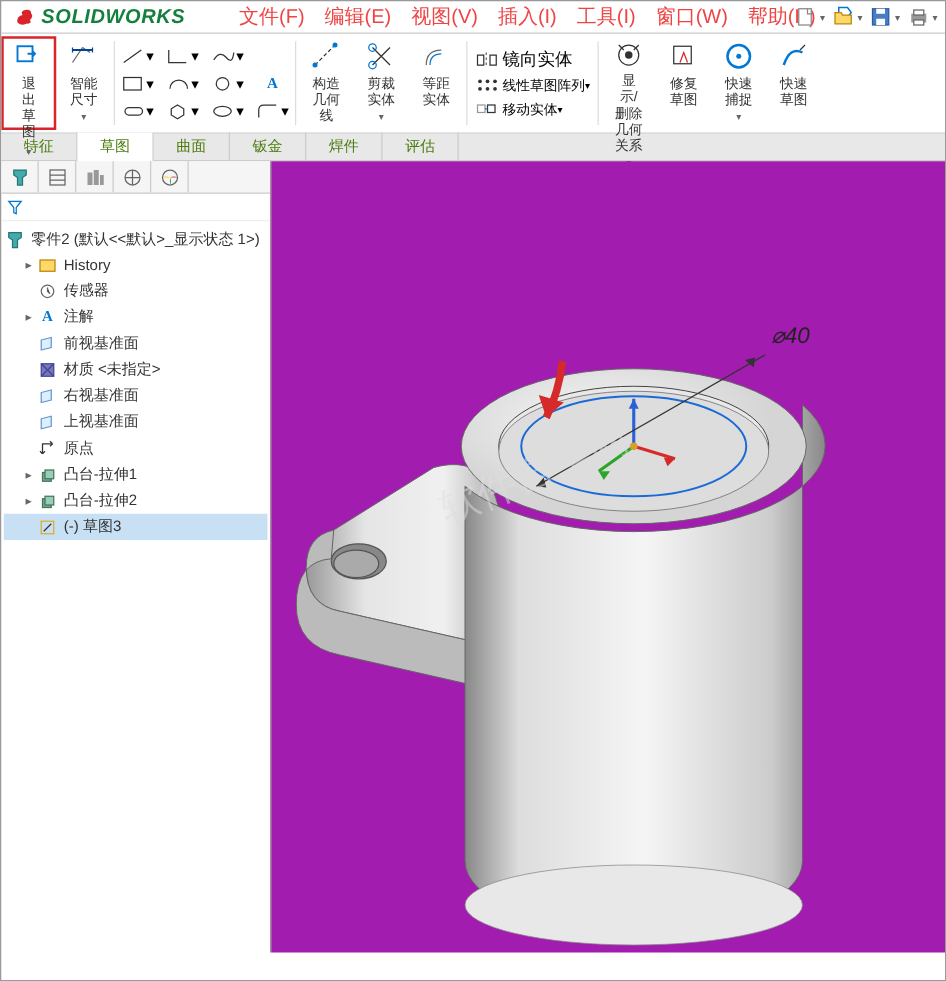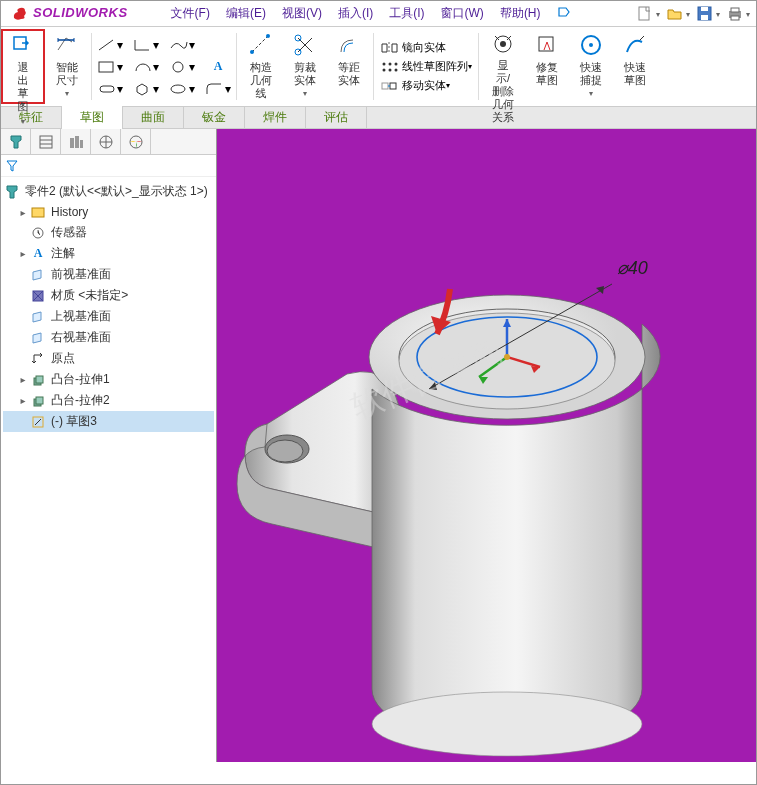--- a/index.html
+++ b/index.html
@@ -1,22 +1,22 @@
 <!DOCTYPE html>
 <html><head>
 <meta charset="utf-8">
 <style>
 * { box-sizing: border-box; margin: 0; padding: 0; font-family: "Microsoft YaHei", Arial, sans-serif; }
 body { width: 757px; height: 785px; background: #fff; position: relative; overflow: hidden; border: 1px solid #999; }
 
 .menubar { height: 26px; display: flex; align-items: center; border-bottom: 1px solid #ccc; position: relative; }
-.logo { display: flex; align-items: flex-start; padding: 0 10px; color: #a21caf; font-weight: bold; font-size: 13px; font-style: italic; letter-spacing: 0.5px; }
+.logo { display: flex; align-items: flex-start; padding: 0 10px; color: #15803d; font-weight: bold; font-size: 16px; font-style: italic; letter-spacing: 0.5px; }
 .logo svg { margin-right: 4px; }
 .menus { display: flex; margin-left: 25px; }
-.menu-item { font-size: 12px; padding: 4px 8px; color: #4c1d95; cursor: default; }
+.menu-item { font-size: 16px; padding: 4px 8px; color: #ef4444; cursor: default; }
 .std-tools { position: absolute; right: 4px; top: 2px; display: flex; gap: 2px; }
 .std-tool { width: 28px; height: 22px; display: flex; align-items: center; justify-content: center; cursor: pointer; position: relative; }
 .std-tool .dd { font-size: 8px; color: #666; margin-left: 2px; }
 
 .ribbon { height: 80px; display: flex; border-bottom: 1px solid #ccc; padding: 2px 0; }
 .rib-btn { display: flex; flex-direction: column; align-items: center; justify-content: flex-start; padding: 2px 10px; font-size: 11px; color: #333; cursor: pointer; text-align: center; line-height: 13px; position: relative; }
 .rib-btn.big { width: 44px; }
 .rib-btn .ic { height: 28px; display: flex; align-items: center; justify-content: center; margin-bottom: 2px; }
 .rib-sep { width: 1px; background: #ddd; margin: 4px 2px; }
 .exit-sketch { border: 2px solid #d9252a; }
@@ -189,21 +189,21 @@
     <div class="ic">
         <svg width="26" height="26">
           <path d="M5 20 Q5 8 17 8" stroke="#666" fill="none"></path>
           <path d="M8 20 Q8 11 17 11" stroke="#0078d4" fill="none"></path>
         </svg>
       </div>
     <span>等距实体</span>
   </div>
   <div class="rib-sep"></div>
   <div style="display:flex;flex-direction:column;justify-content:center;gap:4px;padding:0 4px;">
-    <div style="display:flex;align-items:center;font-size:11px;cursor:pointer;">
+    <div style="display:flex;align-items:center;font-size:14px;cursor:pointer;">
         <svg width="18" height="14">
           <path d="M9 1v12" stroke="#666" stroke-dasharray="2"></path>
           <path d="M2 3h5v8H2zM12 3h5v8h-5z" fill="none" stroke="#333"></path>
         </svg>
         <span style="margin-left:4px;">镜向实体</span>
       </div>
     <div style="display:flex;align-items:center;font-size:11px;cursor:pointer;">
         <svg width="18" height="14">
           <circle cx="4" cy="4" r="1.5" fill="#333"></circle>
           <circle cx="10" cy="4" r="1.5" fill="#333"></circle>
@@ -396,30 +396,30 @@
           </span>
           <span>材质 &lt;未指定&gt;</span>
         </div>
       <div class="tree-row ind1">
           <span class="arrow"></span>
           <span class="tic">
             <svg width="14" height="14">
               <path d="M2 4l8-2v8l-8 2z" fill="#def" stroke="#69c"></path>
             </svg>
           </span>
+          <span>右视基准面</span>
+        </div>
+      <div class="tree-row ind1">
+          <span class="arrow"></span>
+          <span class="tic">
+            <svg width="14" height="14">
+              <path d="M2 4l8-2v8l-8 2z" fill="#def" stroke="#69c"></path>
+            </svg>
+          </span>
           <span>上视基准面</span>
-        </div>
-      <div class="tree-row ind1">
-          <span class="arrow"></span>
-          <span class="tic">
-            <svg width="14" height="14">
-              <path d="M2 4l8-2v8l-8 2z" fill="#def" stroke="#69c"></path>
-            </svg>
-          </span>
-          <span>右视基准面</span>
         </div>
       <div class="tree-row ind1">
           <span class="arrow"></span>
           <span class="tic">
             <svg width="14" height="14">
               <path d="M3 11V3h8" fill="none" stroke="#333"></path>
               <path d="M3 11l-2-2M3 11l2-2M11 3l-2-2M11 3l-2 2" stroke="#333"></path>
             </svg>
           </span>
           <span>原点</span>

